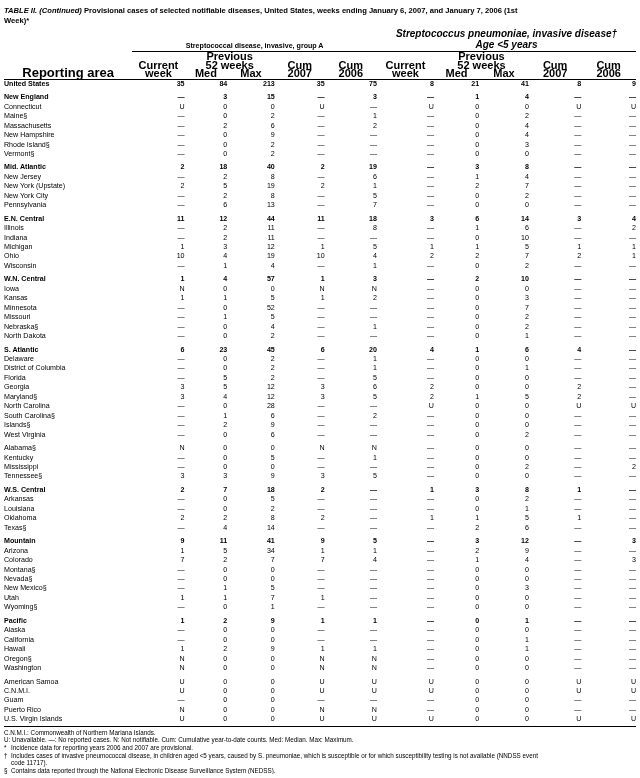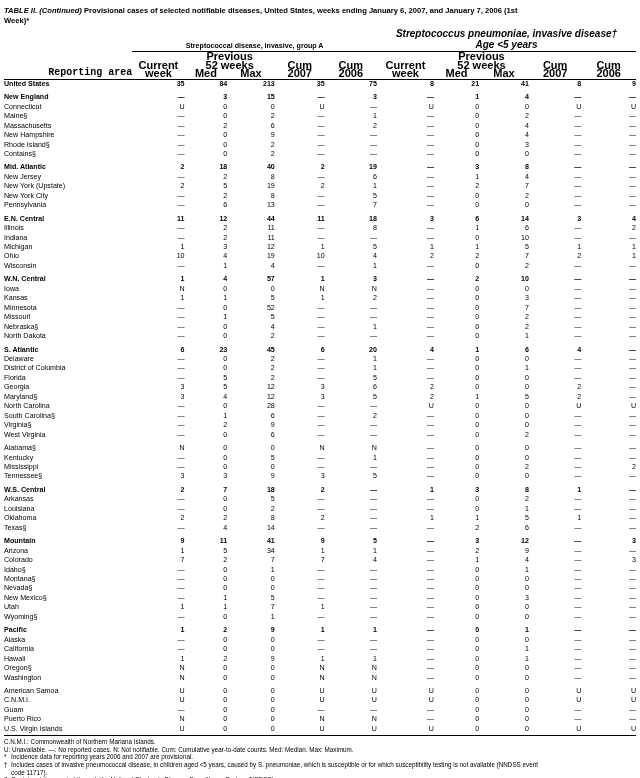--- a/index.html
+++ b/index.html
@@ -25,21 +25,21 @@
   }
   .hdr-groupB{
     text-align:center;font-weight:bold;font-size:10px;font-style:italic;
   }
   .rule{border-bottom:1px solid #000;height:1px;line-height:1px;font-size:0;}
   .thinrule{border-bottom:0.6px solid #000;height:1px;line-height:1px;font-size:0;}
   .colhdr{
     text-align:center;font-weight:bold;font-size:11px;line-height:8.6px;
   }
   .colhdr-left{
-    text-align:right;font-weight:bold;font-size:10px;line-height:8.6px;font-family:Liberation Mono, monospace;
+    text-align:center;font-weight:bold;font-size:13px;line-height:8.6px;
   }
   td.area{text-align:left;padding-left:0px;white-space:nowrap;}
   td.num{text-align:right;padding-right:6px;white-space:nowrap;}
   tr.data td{height:9.45px;line-height:9.45px;font-size:7.1px;}
   tr.data.bold td{font-weight:bold;}
   tr.spacer td{height:4px;line-height:4px;font-size:0;}
   .ital{font-style:italic;}
   .footnotes{
     margin:2px 4px 0 4px;font-size:6.3px;line-height:7.6px;
   }
@@ -215,21 +215,21 @@
           <td class="num">2</td>
           <td class="num">—</td>
           <td class="num">—</td>
           <td class="num">—</td>
           <td class="num">0</td>
           <td class="num">3</td>
           <td class="num">—</td>
           <td class="num">—</td>
         </tr>
         <tr class="data">
-          <td class="area">Contains§</td>
+          <td class="area">Vermont§</td>
           <td class="num">—</td>
           <td class="num">0</td>
           <td class="num">2</td>
           <td class="num">—</td>
           <td class="num">—</td>
           <td class="num">—</td>
           <td class="num">0</td>
           <td class="num">0</td>
           <td class="num">—</td>
           <td class="num">—</td>
@@ -578,21 +578,21 @@
           <td class="num">6</td>
           <td class="num">—</td>
           <td class="num">2</td>
           <td class="num">—</td>
           <td class="num">0</td>
           <td class="num">0</td>
           <td class="num">—</td>
           <td class="num">—</td>
         </tr>
         <tr class="data">
-          <td class="area">Virginia§</td>
+          <td class="area">Islands§</td>
           <td class="num">—</td>
           <td class="num">2</td>
           <td class="num">9</td>
           <td class="num">—</td>
           <td class="num">—</td>
           <td class="num">—</td>
           <td class="num">0</td>
           <td class="num">0</td>
           <td class="num">—</td>
           <td class="num">—</td>
@@ -767,33 +767,20 @@
           <td class="num">7</td>
           <td class="num">2</td>
           <td class="num">7</td>
           <td class="num">7</td>
           <td class="num">4</td>
           <td class="num">—</td>
           <td class="num">1</td>
           <td class="num">4</td>
           <td class="num">—</td>
           <td class="num">3</td>
-        </tr>
-        <tr class="data">
-          <td class="area">Idaho§</td>
-          <td class="num">—</td>
-          <td class="num">0</td>
-          <td class="num">1</td>
-          <td class="num">—</td>
-          <td class="num">—</td>
-          <td class="num">—</td>
-          <td class="num">0</td>
-          <td class="num">1</td>
-          <td class="num">—</td>
-          <td class="num">—</td>
         </tr>
         <tr class="data">
           <td class="area">Montana§</td>
           <td class="num">—</td>
           <td class="num">0</td>
           <td class="num">0</td>
           <td class="num">—</td>
           <td class="num">—</td>
           <td class="num">—</td>
           <td class="num">0</td>

